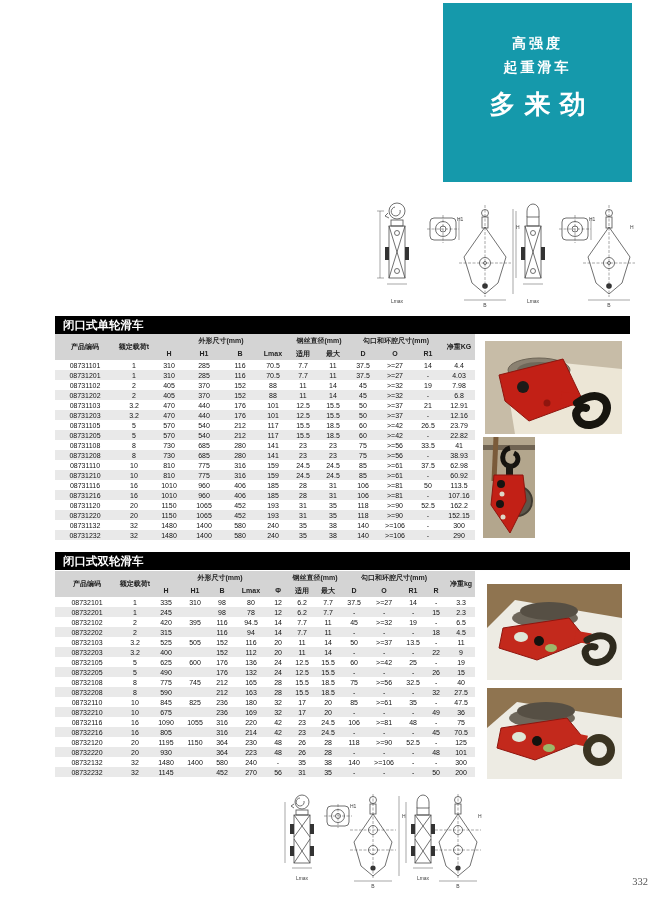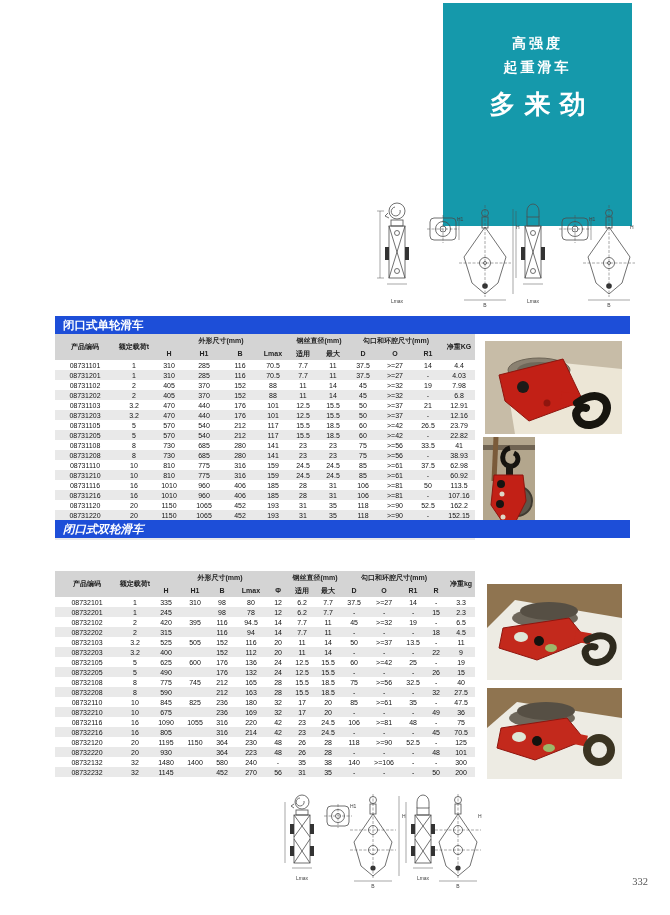--- a/index.html
+++ b/index.html
@@ -2,30 +2,30 @@
 <html><head>
 <meta charset="utf-8">
 <style>
   html,body{margin:0;padding:0;}
   body{
     width:670px;height:915px;position:relative;background:#ffffff;
     font-family:"Liberation Sans",sans-serif;overflow:hidden;
   }
   
   .banner{
-    position:absolute;left:443px;top:3px;width:189px;height:223px;
+    position:absolute;left:443px;top:3px;width:189px;height:179px;
     background:#1599ab;text-align:center;color:#fff;
   }
   .banner .tagline{margin-top:28px;font-size:14px;line-height:24px;letter-spacing:3px;font-weight:bold;}
   .banner .logo-wrap{margin-top:10px;height:58px;}
   .banner .logo-cn{font-size:26px;font-weight:bold;letter-spacing:9px;padding-left:9px;margin-top:8px;}
   .logo-en-text{font:italic 900 22px "Liberation Sans",sans-serif;fill:#df2118;letter-spacing:1px;}
   
   .section-title{
-    position:absolute;left:55px;width:575px;height:18px;background:#1d4ed8;
+    position:absolute;left:55px;width:575px;height:18px;background:#000000;
     color:#fff;font-size:11.5px;font-weight:bold;line-height:18px;
     padding-left:8px;box-sizing:border-box;
   }
   
   .spec-table{
     position:absolute;left:55px;width:420px;border-collapse:collapse;table-layout:fixed;
   }
   .spec-table th{
     background:#d4d4d4;font-weight:bold;font-size:7px;color:#222;
     height:13px;padding:0;text-align:center;white-space:nowrap;overflow:hidden;
@@ -447,21 +447,21 @@
   <path d="M27,11 C18,13 17,27 26,29 C35,31 38,19 31,16" stroke="#15130e" stroke-width="5" fill="none"></path>
   <rect x="23" y="27" width="7" height="12" fill="#1c1a14"></rect>
   <circle cx="34" cy="64" r="15" fill="#5d564a" stroke="#3f3a30" stroke-width="2"></circle>
   <polygon points="11,38 40,38 43,64 27,96 8,68" fill="#c22016" stroke="#8e150e" stroke-width="1"></polygon>
   <circle cx="18" cy="47" r="4" fill="#161411"></circle>
   <circle cx="17" cy="67" r="4" fill="#161411"></circle>
   <circle cx="19" cy="57" r="2.5" fill="#ddd8c8"></circle>
   <circle cx="20" cy="80" r="2.5" fill="#ddd8c8"></circle>
 </svg>
 
-<div class="section-title" style="top:520px;font-style:italic;">
+<div class="section-title" style="top:552px;">
   <span>闭口式双轮滑车</span>
 </div>
 
 <table class="spec-table" style="top:571px;">
   <colgroup>
     <col style="width:64px">
       <col style="width:32px">
       <col style="width:30px">
       <col style="width:28px">
     <col style="width:26px">

